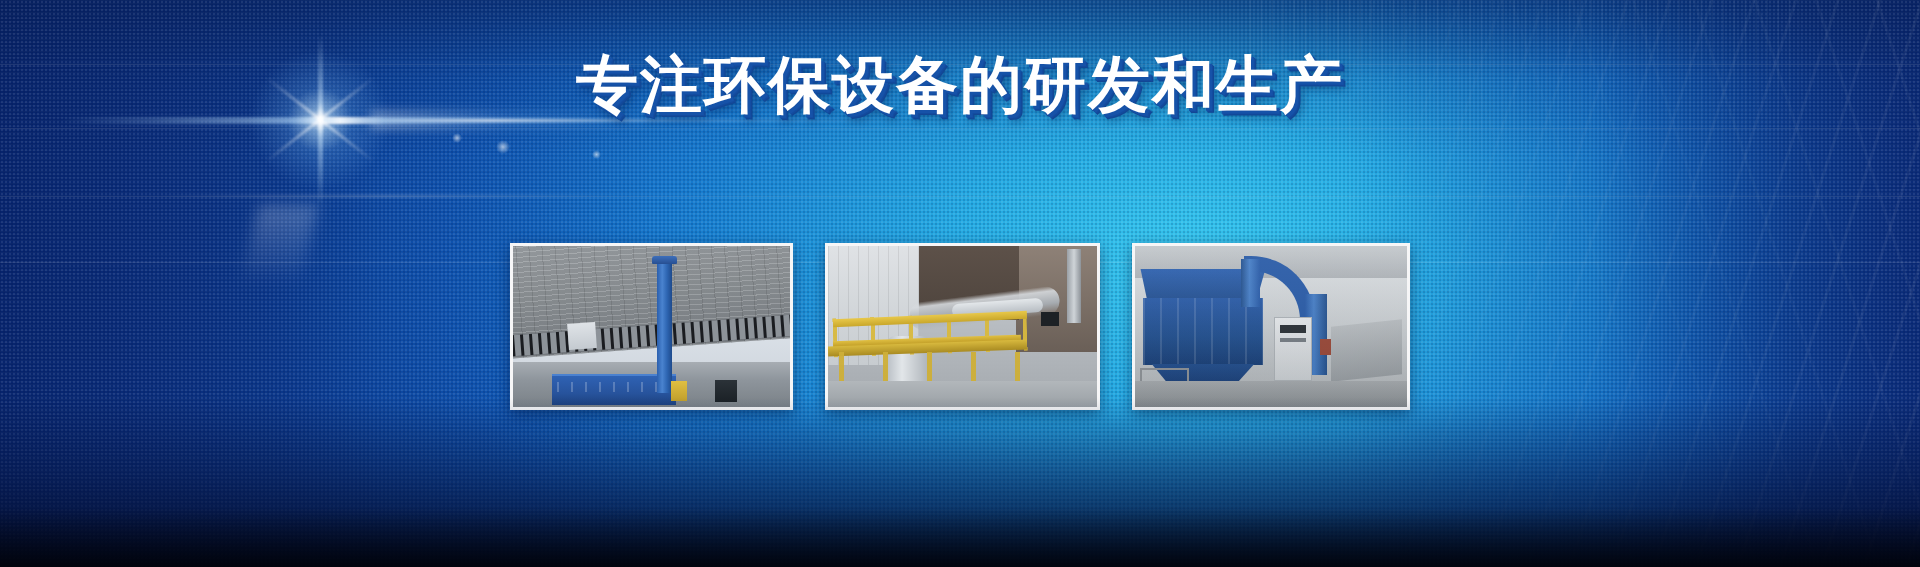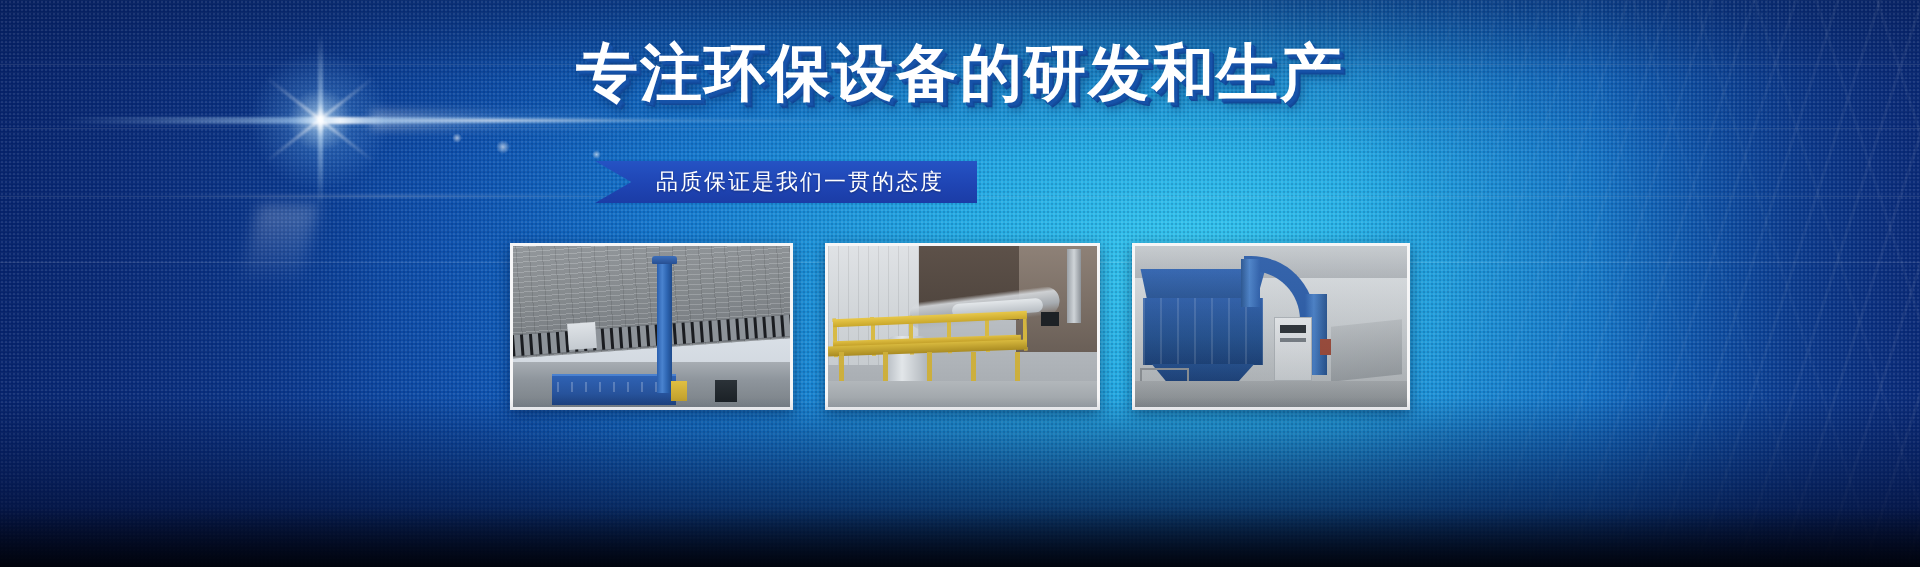--- a/index.html
+++ b/index.html
@@ -142,21 +142,21 @@
     position:absolute;left:250px;top:205px;width:60px;height:80px;
     background:linear-gradient(180deg, rgba(255,255,255,0.22) 0%, rgba(255,255,255,0) 100%);
     filter:blur(7px);
     transform:skewX(-12deg);
   }
 
   
   .content{position:absolute;inset:0;}
 
   .headline{
-    position:absolute;left:0;right:0;top:40px;
+    position:absolute;left:0;right:0;top:52px;
     text-align:center;
     font-size:62px;
     font-weight:bold;
     letter-spacing:2px;
     color:#ffffff;
     line-height:1.05;
     text-shadow:
       3px 3px 0 #1652a8,
       4px 4px 0 #134b9e,
       5px 5px 0 #124795,
@@ -447,24 +447,20 @@
   <div class="flare-small" style="left:452px;top:133px;"></div>
   <div class="flare-small" style="left:496px;top:140px;width:14px;height:14px;"></div>
   <div class="flare-small" style="left:592px;top:150px;width:9px;height:9px;"></div>
   <div class="soft-beam"></div>
   <div class="soft-beam2"></div>
 
   <div class="content">
 
     <div class="headline">专注环保设备的研发和生产</div>
 
-    <div class="ribbon-wrap">
-      <div class="ribbon"></div>
-      <div class="ribbon-text">品质保证是我们一贯的态度</div>
-    </div>
 
 
     <div class="photos">
 
       <div class="photo p1">
         <div class="ph">
           <div class="p1sky"></div>
           <div class="p1wall"></div>
           <div class="p1band"></div>
           <div class="p1ground"></div>

